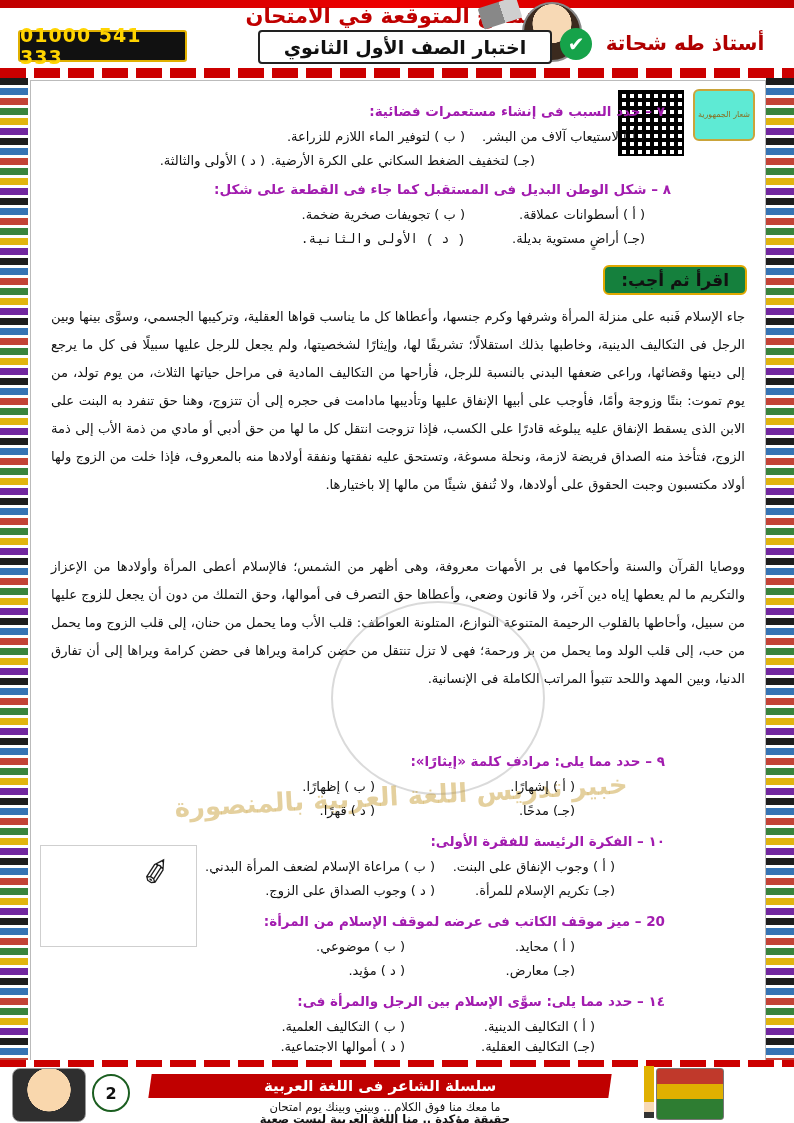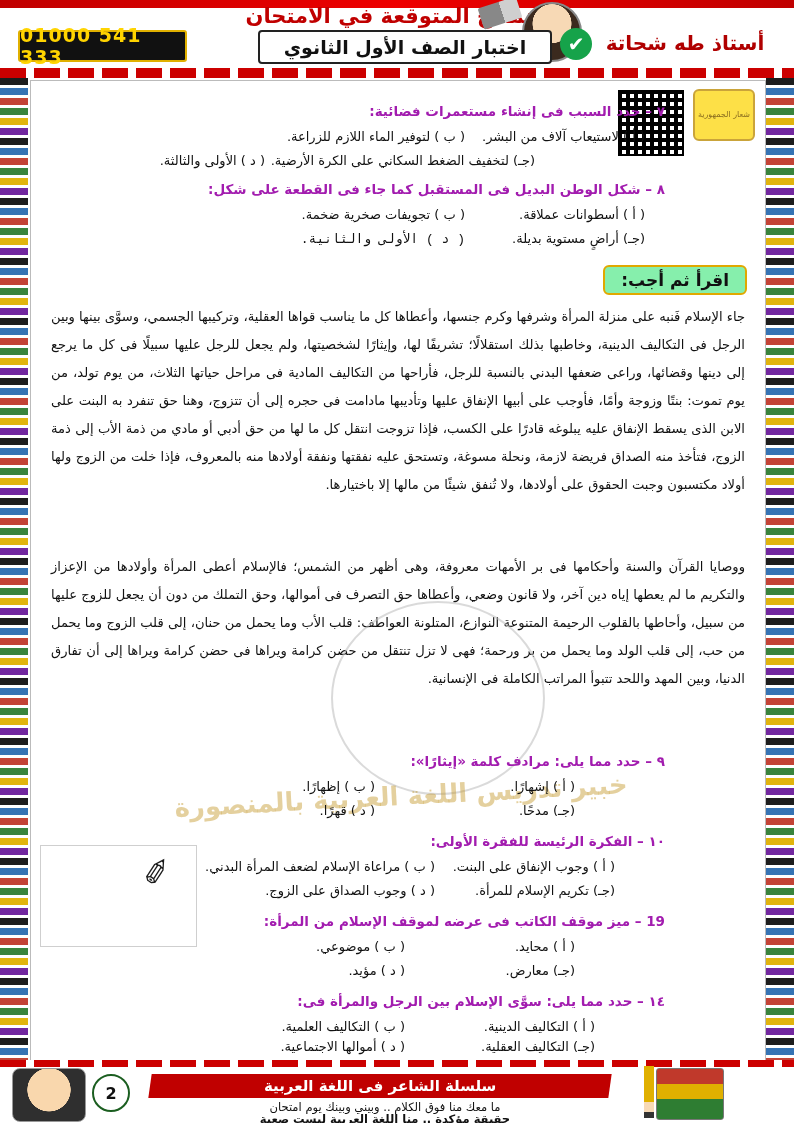--- a/index.html
+++ b/index.html
@@ -81,21 +81,21 @@
   .filmstrip.right{right:0;}
   
   .page{
     position:absolute;left:30px;top:80px;width:734px;height:980px;
     border:1px solid #bbb;background:#fff;
   }
   
   .badge-logo{
     position:absolute;right:10px;top:8px;width:58px;height:48px;
     border:2px solid #caa43a;border-radius:6px;
-    background:#fde047;
+    background:#5eead4;
     display:flex;align-items:center;justify-content:center;
     font-size:8px;color:#8a6d1f;text-align:center;line-height:1.1;
   }
   .qr{
     position:absolute;right:78px;top:6px;width:66px;height:66px;
     background:
       repeating-linear-gradient(90deg,#000 0 4px,#fff 4px 8px),
       repeating-linear-gradient(180deg,#000 0 4px,#fff 4px 8px);
     background-blend-mode:multiply;
     border:3px solid #fff;
@@ -105,21 +105,21 @@
     position:absolute;
     font-size:13.5px;color:#a21caf;white-space:nowrap;
     text-align:right;direction:rtl;
   }
   .q.b{font-weight:bold;}
   .opt{
     position:absolute;font-size:13px;color:#111;white-space:nowrap;direction:rtl;
   }
   .sectitle{
     position:absolute;
-    border:2px solid #e0a800;border-radius:6px;background:#86efac;
+    border:2px solid #e0a800;border-radius:6px;background:#15803d;
     padding:3px 16px;font-size:17px;font-weight:bold;color:#111;
   }
   .para{
     position:absolute;
     direction:rtl;text-align:justify;
     font-size:13.1px;line-height:28px;color:#111;
   }
   
   .circle-ann{
     position:absolute;left:300px;top:520px;width:210px;height:190px;
@@ -221,21 +221,21 @@
   <div class="opt" style="right:300px;top:48px;">
     <span>( ب )</span> <span>لتوفير الماء اللازم للزراعة.</span>
   </div>
   <div class="opt" style="right:230px;top:72px;">
     <span>(جـ)</span> <span>لتخفيف الضغط السكاني على الكرة الأرضية.</span>
   </div>
   <div class="opt" style="right:500px;top:72px;">
     <span>( د )</span> <span>الأولى والثالثة.</span>
   </div>
 
-  <div class="q b" style="right:100px;top:100px;">
+  <div class="q b" style="right:94px;top:100px;">
     <span>٨ –</span>
     <span>شكل الوطن البديل فى المستقبل كما جاء فى القطعة على شكل:</span>
   </div>
   <div class="opt" style="right:120px;top:126px;">
     <span>( أ )</span> <span>أسطوانات عملاقة.</span>
   </div>
   <div class="opt" style="right:300px;top:126px;">
     <span>( ب )</span> <span>تجويفات صخرية ضخمة.</span>
   </div>
   <div class="opt" style="right:120px;top:150px;">
@@ -281,21 +281,21 @@
     <span>( ب )</span> <span>مراعاة الإسلام لضعف المرأة البدني.</span>
   </div>
   <div class="opt" style="right:150px;top:802px;">
     <span>(جـ)</span> <span>تكريم الإسلام للمرأة.</span>
   </div>
   <div class="opt" style="right:330px;top:802px;">
     <span>( د )</span> <span>وجوب الصداق على الزوج.</span>
   </div>
 
   <div class="q b" style="right:100px;top:832px;">
-    <span>19 –</span>
+    <span>20 –</span>
     <span>ميز موقف الكاتب فى عرضه لموقف الإسلام من المرأة:</span>
   </div>
   <div class="opt" style="right:190px;top:858px;">
     <span>( أ )</span> <span>محايد.</span>
   </div>
   <div class="opt" style="right:360px;top:858px;">
     <span>( ب )</span> <span>موضوعي.</span>
   </div>
   <div class="opt" style="right:190px;top:882px;">
     <span>(جـ)</span> <span>معارض.</span>

